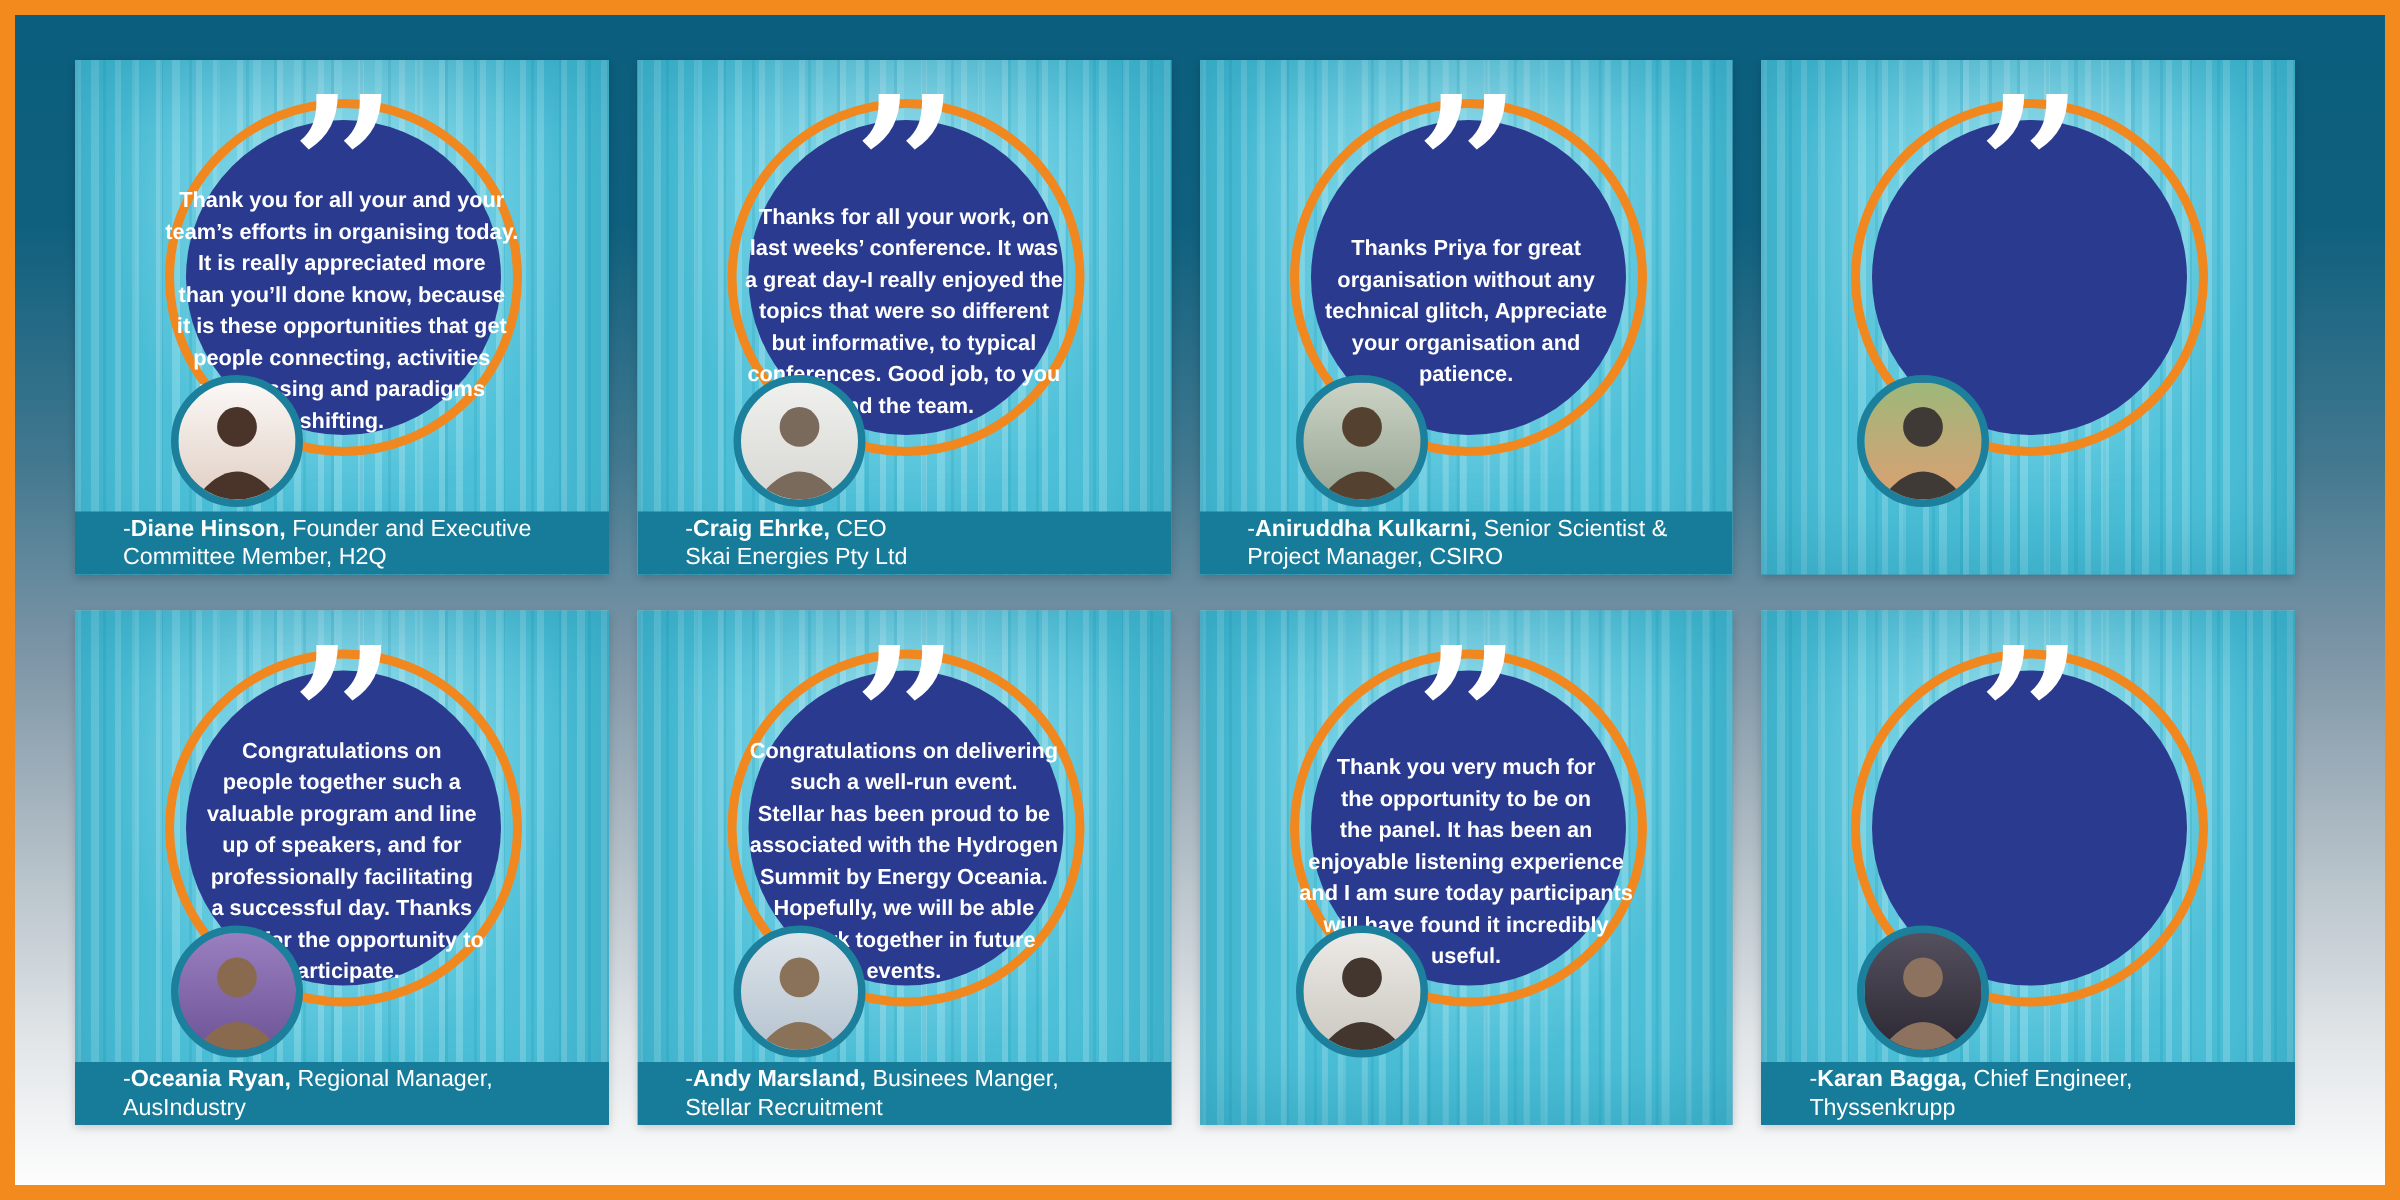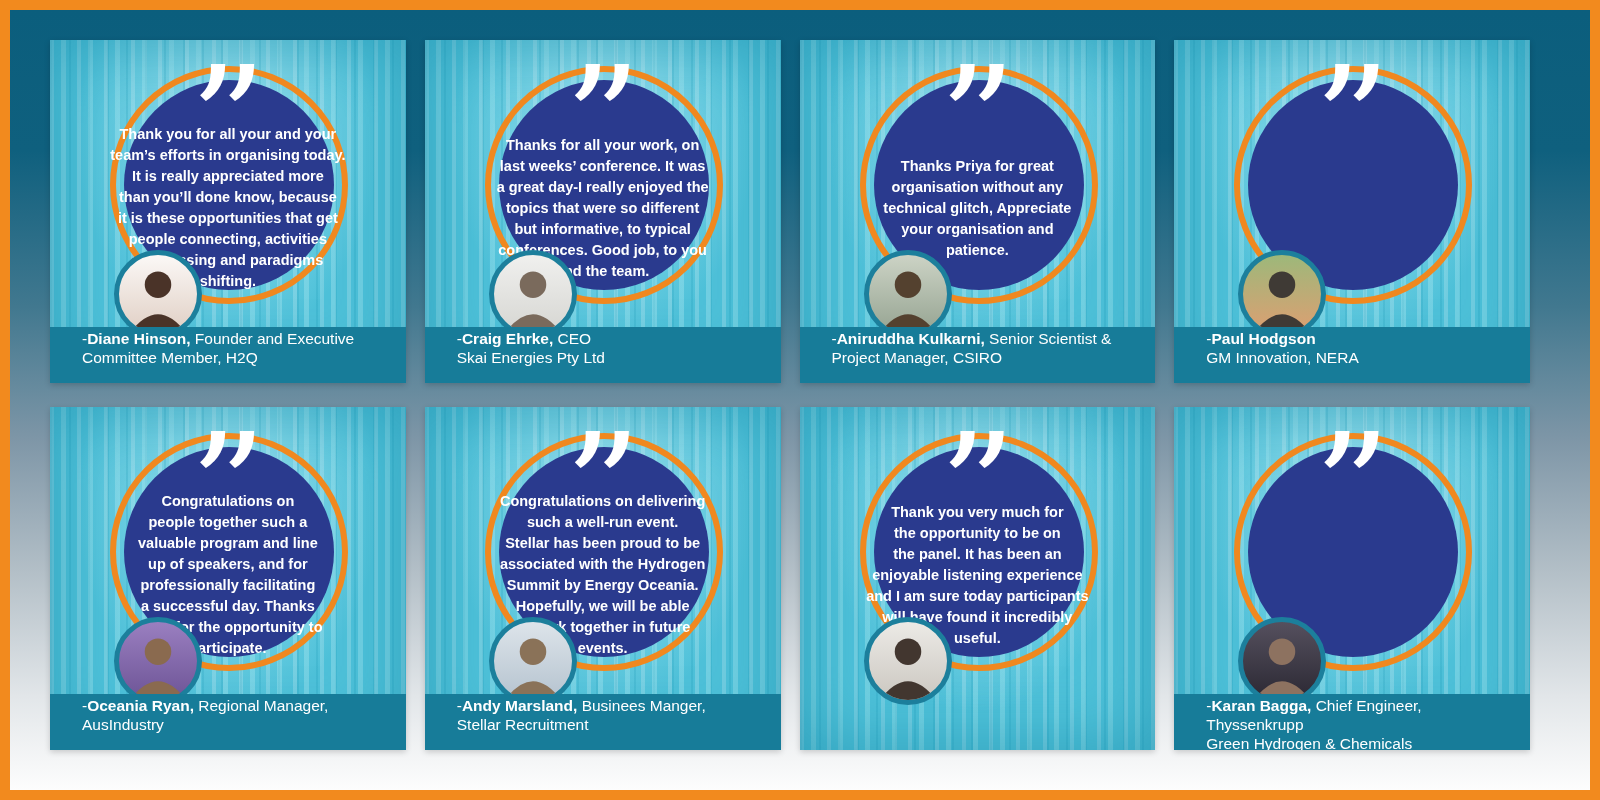--- a/index.html
+++ b/index.html
@@ -24,21 +24,21 @@
   .qmark{position:absolute;left:0;right:0;top:6px;height:80px;text-align:center;
         font-family:"DejaVu Serif",serif;font-size:150px;line-height:1;color:#ffffff;
         pointer-events:none;}
   .quote{position:absolute;left:26px;right:26px;top:52px;height:232px;
         display:flex;align-items:center;justify-content:center;text-align:center;
         color:#ffffff;font-size:14.5px;line-height:21px;font-weight:600;
         white-space:pre-line;}
   .avatar{position:absolute;left:64px;top:210px;width:78px;height:78px;border-radius:50%;
         border:5px solid #1c7f9c;overflow:hidden;background:#ddd;}
   .avatar svg{display:block;width:100%;height:100%;}
-  .bar{position:absolute;left:0;right:0;bottom:0;height:56px;background:#177c99;
+  .bar{position:absolute;left:0;right:0;bottom:0;height:42px;background:#177c99;
         color:#ffffff;font-size:15.5px;line-height:19px;box-sizing:border-box;
         padding:2px 16px 0 32px;white-space:pre-line;}
   .bar b{font-weight:700;}
 </style>
 </head>
 <body>
 
 <div class="frame">
   <div class="grid">
 
@@ -107,22 +107,20 @@
     <section class="card">
       <div class="ring"></div>
       <div class="bubble"></div>
       <div class="qmark">”</div>
       <div class="avatar" style="background: linear-gradient(rgb(157, 184, 122), rgb(221, 159, 114)); color: rgb(63, 58, 53);">
         <svg viewBox="0 0 100 100">
             <circle cx="50" cy="38" r="17" fill="currentColor"></circle>
             <path d="M14 100 Q50 52 86 100 Z" fill="currentColor"></path>
           </svg>
       </div>
-      <footer class="bar"><span>-</span><b>Paul Hodgson</b><span>
-GM Innovation, NERA</span></footer>
     </section>
 
     <section class="card">
       <div class="ring"></div>
       <div class="bubble"></div>
       <div class="qmark">”</div>
       <div class="quote"><span>Congratulations on
 people together such a
 valuable program and line
 up of speakers, and for

